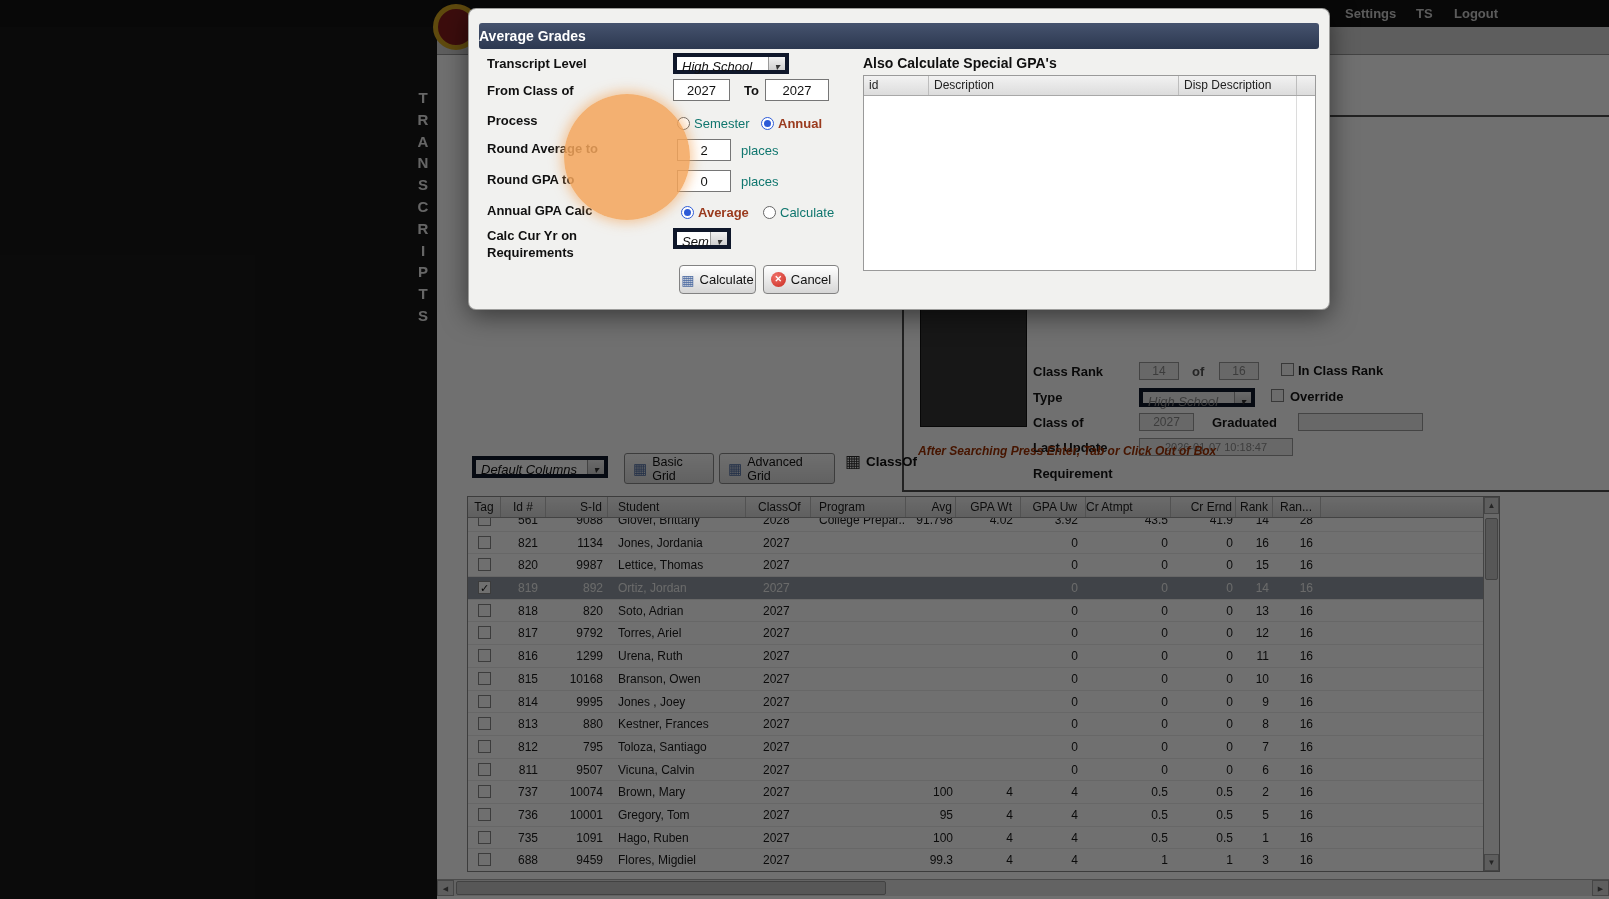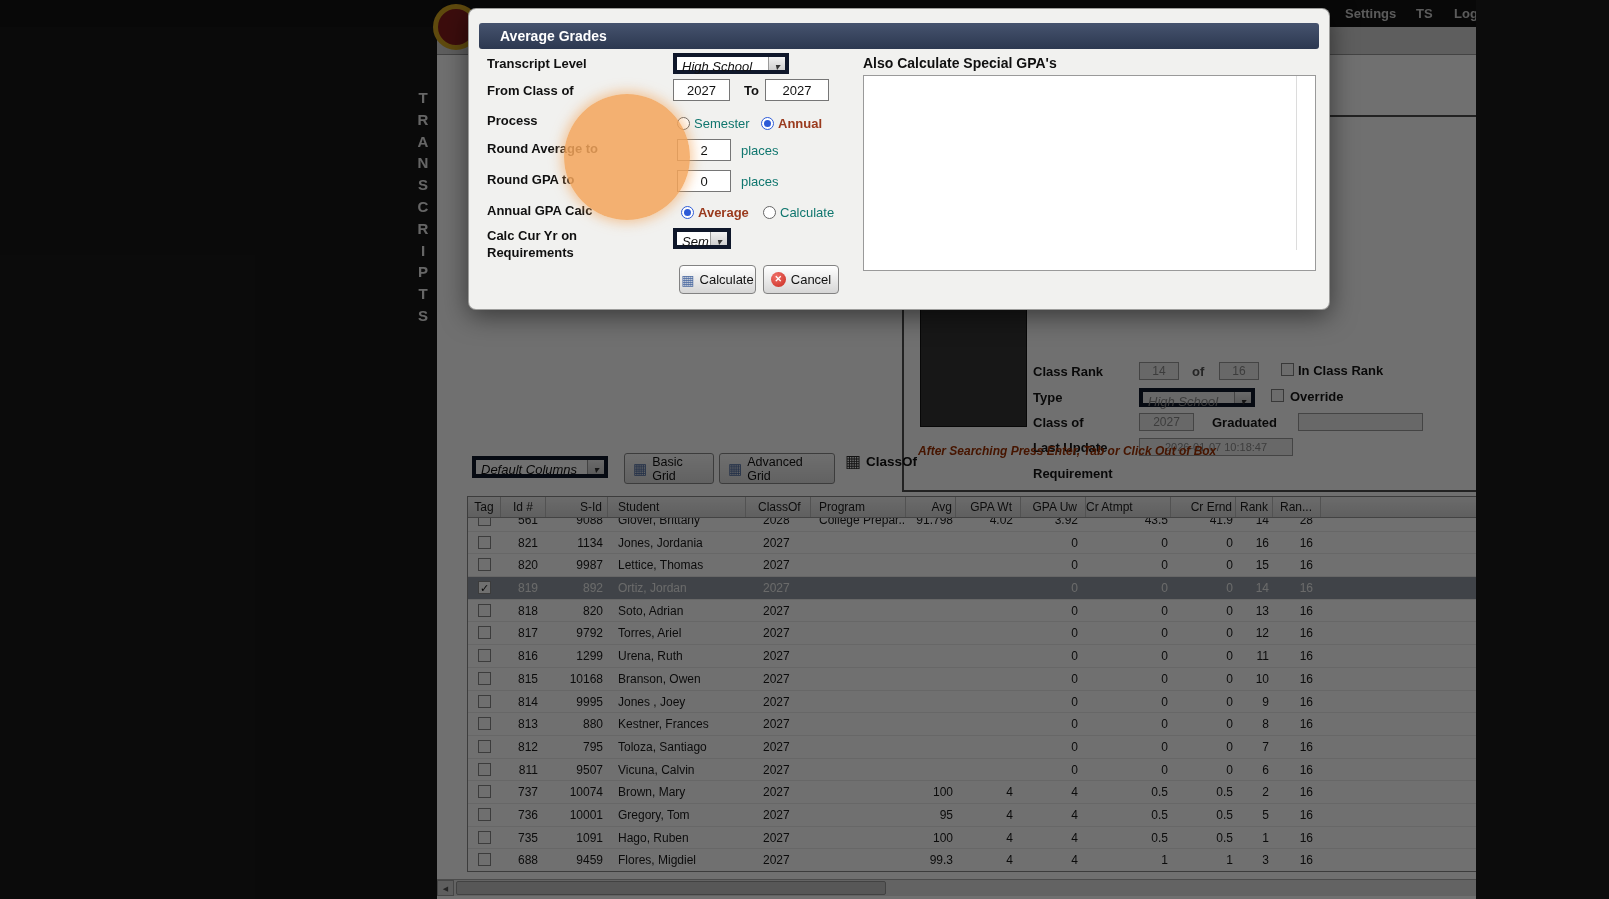--- a/index.html
+++ b/index.html
@@ -1,17 +1,17 @@
 <!DOCTYPE html>
 <html><head>
 <meta charset="utf-8">
 <style>
   * { margin:0; padding:0; box-sizing:border-box; font-family:"Liberation Sans", sans-serif; }
   html,body { width:1609px; height:899px; overflow:hidden; background:#0c0c0c; }
-  #screen { position:relative; width:1476px; height:899px; overflow:hidden; background:#181818; }
+  #screen { position:relative; width:1609px; height:899px; overflow:hidden; background:#181818; }
 
   
   #page { position:absolute; inset:0; z-index:1; }
   #topbar { position:absolute; left:0; top:0; width:1609px; height:27px; background:#141414; }
   .topbar-item { position:absolute; top:6px; font-size:13px; color:#cfcfcf; font-weight:bold; }
   #subbar { position:absolute; left:437px; top:27px; width:1172px; height:28px; background:#d6d6d6; border-bottom:1px solid #9a9a9a; }
   #leftcol { position:absolute; left:0; top:27px; width:437px; height:872px; background:#181818; }
   #vtext { position:absolute; left:411px; top:60px; width:24px; text-align:center; white-space:pre-line;
            font-size:15px; font-weight:bold; color:#e9e9e9; line-height:21.8px; }
   #logo { position:absolute; left:433px; top:4px; width:46px; height:46px; border-radius:50%;
@@ -89,21 +89,21 @@
           border:1px solid #979797; border-radius:2px; }
 
   
   #dim { position:absolute; inset:0; background:rgba(0,0,0,0.56); z-index:5; }
 
   
   #modal { position:absolute; left:468px; top:8px; width:862px; height:302px; background:#f1f1ef;
            border:1px solid rgba(0,0,0,0.35); border-radius:8px; box-shadow:0 6px 26px rgba(0,0,0,0.5); z-index:10; }
   #modal-title { position:absolute; left:10px; right:10px; top:14px; height:26px; border-radius:3px;
            background:linear-gradient(#46536e,#2c3850); color:#fff; font-weight:bold; font-size:14px;
-           line-height:26px; padding-left:21px; }
+           line-height:26px; padding-left:0; }
   .mlabel { position:absolute; font-weight:bold; font-size:13px; color:#101010; white-space:nowrap; }
   .minput { position:absolute; height:22px; border:1px solid #767676; background:#fff; text-align:center;
            font-size:13px; color:#111; }
   .radio { position:absolute; width:13px; height:13px; border:1px solid #666; border-radius:50%; background:#fff; }
   .radio.sel { border-color:#2d5bd7; }
   .radio.sel::after { content:""; position:absolute; left:2px; top:2px; width:7px; height:7px; border-radius:50%; background:#2d5bd7; }
   .rlabel { position:absolute; font-size:13px; color:#0f766e; line-height:17px; white-space:nowrap; }
   .rlabel.maroon { color:#9a3a1d; font-weight:bold; }
   .mbtn { position:absolute; display:flex; align-items:center; justify-content:center; gap:5px; height:29px;
            border:1px solid #828282; border-radius:4px; background:linear-gradient(#ffffff,#d6d6d6);
@@ -551,19 +551,25 @@
       <span class="calc-ico">▦</span>
       <span>Calculate</span>
     </div>
     <div class="mbtn" style="left:294px; top:256px; width:76px">
       <span class="cancel-ico">✕</span>
       <span>Cancel</span>
     </div>
 
     <div id="gpa-heading">Also Calculate Special GPA's</div>
     <div id="gpa-table">
+      <div class="gt-head">
+        <div class="gt-cell" style="width:65px">id</div>
+        <div class="gt-cell" style="width:250px">Description</div>
+        <div class="gt-cell" style="flex:1">Disp Description</div>
+        <div class="gt-cell gutter" style="width:18px"></div>
+      </div>
       <div class="gt-body"></div>
     </div>
   </div>
 
   <div id="click-circle"></div>
 
 </div>
 
 </body></html>

